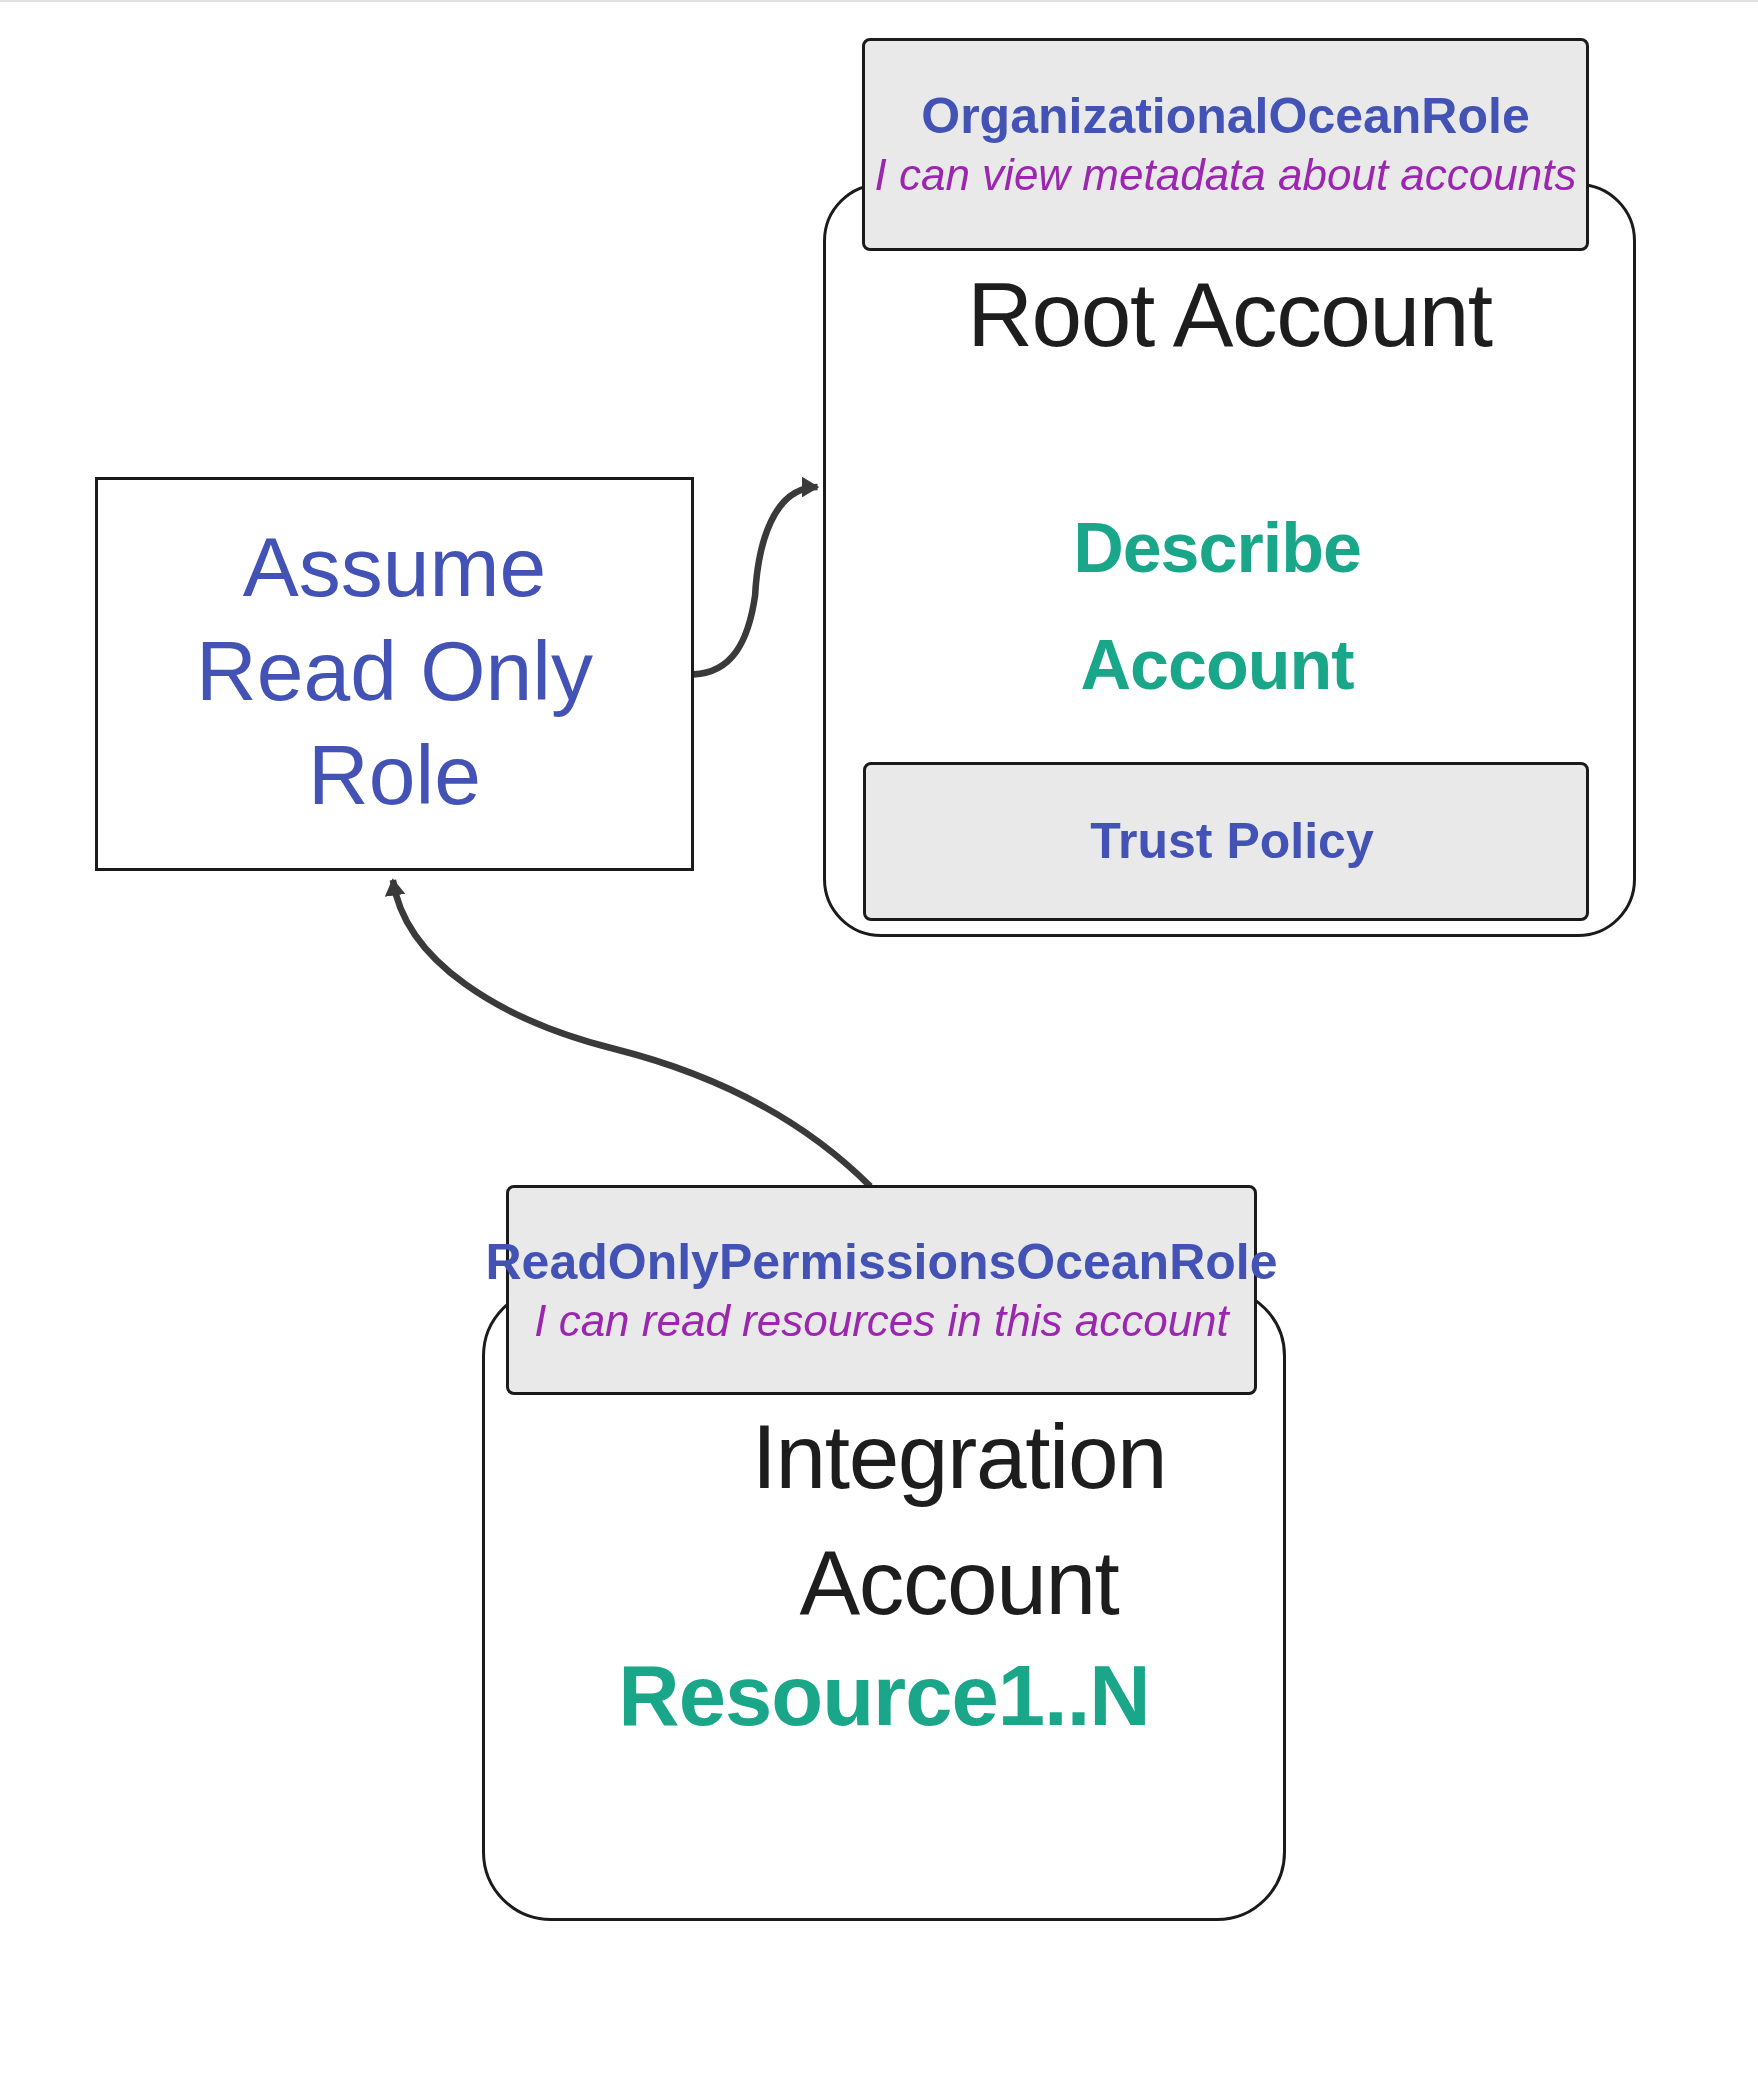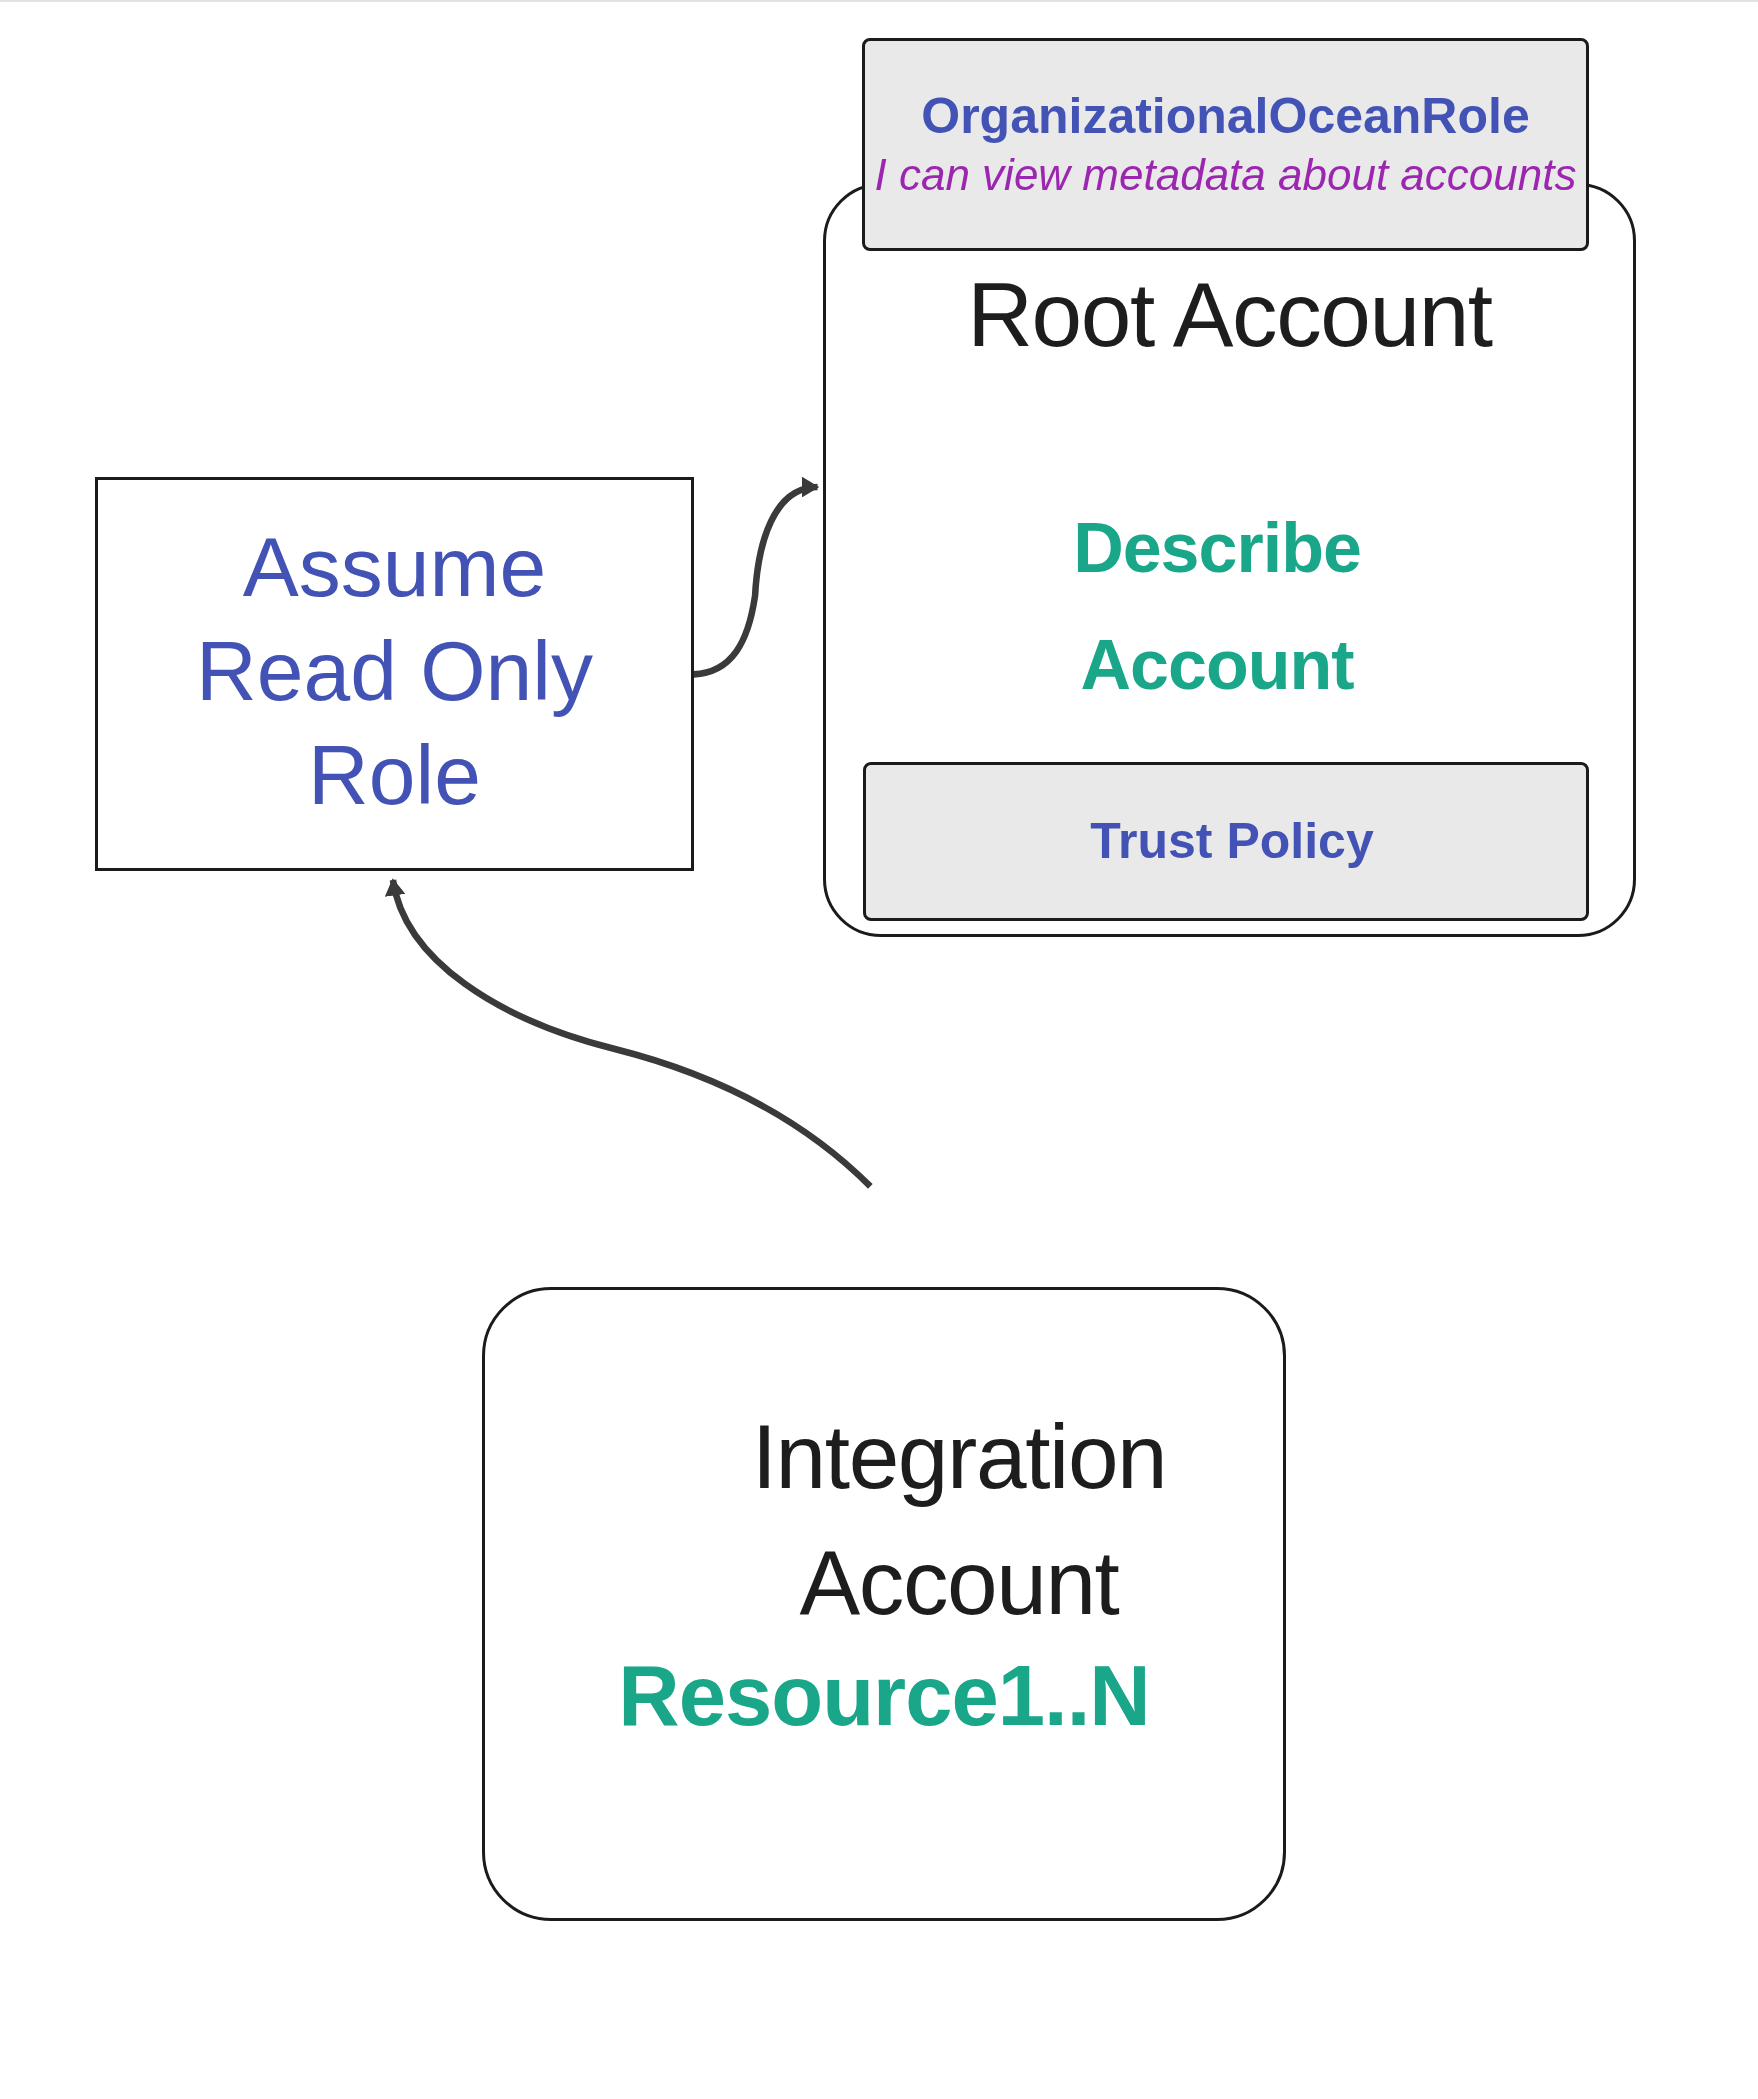--- a/index.html
+++ b/index.html
@@ -155,15 +155,19 @@
 
   <div class="badge top-badge">
     <div class="badge-title">OrganizationalOceanRole</div>
     <div class="badge-subtitle">I can view metadata about accounts</div>
   </div>
 
   <div class="badge trust-badge">
     <div class="badge-title">Trust Policy</div>
   </div>
 
+  <div class="badge readonly-badge">
+    <div class="badge-title">ReadOnlyPermissionsOceanRole</div>
+    <div class="badge-subtitle">I can read resources in this account</div>
+  </div>
 
 </div>
 
 
 </body></html>

